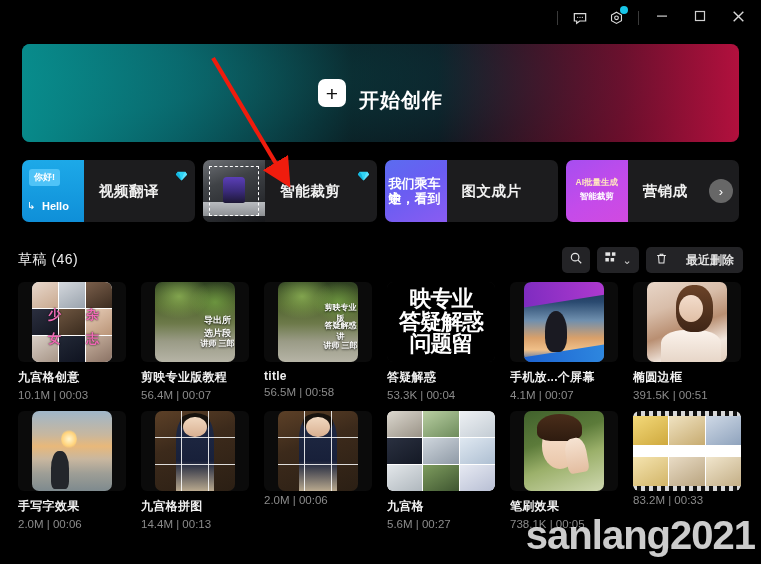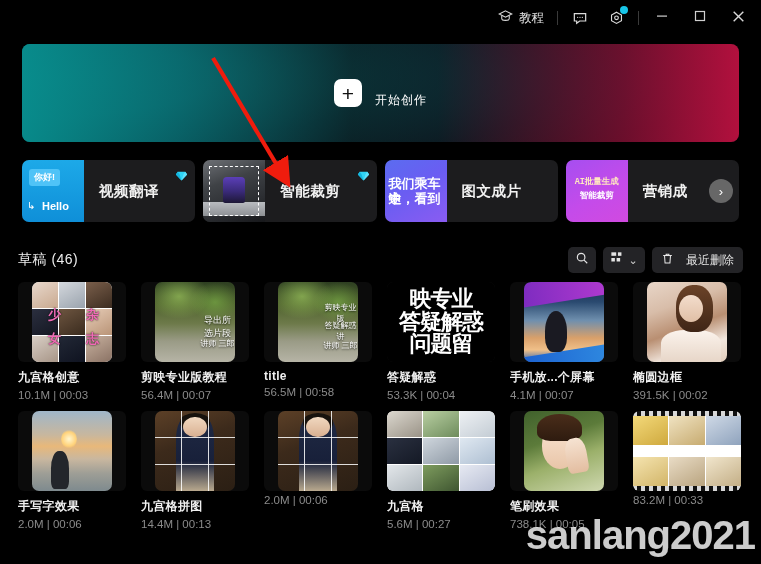--- a/index.html
+++ b/index.html
@@ -54,21 +54,21 @@
     mix-blend-mode: normal; pointer-events: none;
   }
   .hero-inner {
     position: relative; z-index: 3; display: flex; align-items: center; gap: 13px;
   }
   .plus-box {
     width: 28px; height: 28px; border-radius: 7px; background: #fff;
     display: flex; align-items: center; justify-content: center;
     color: #111; font-size: 21px; line-height: 1; font-weight: 500;
   }
-  .hero-label { color: #fff; font-size: 12px; font-weight: 400; letter-spacing: 1px; margin-top: 14px; }
+  .hero-label { color: #fff; font-size: 20px; font-weight: 700; letter-spacing: 1px; margin-top: 14px; }
 
   
   .arrow { position: absolute; left: 0; top: 0; width: 761px; height: 564px;
            pointer-events: none; z-index: 40; }
 
   
   .features {
     position: absolute; left: 22px; top: 160px; width: 717px; height: 62px;
     display: flex; gap: 8px;
   }
@@ -116,21 +116,21 @@
   .th-text .t1, .th-text .t2 {
     position:absolute; left:4px; right:3px; color:#fff; font-size:13px;
     font-weight:700; text-align:left; line-height:1.15;
   }
   .th-text .t1 { top:17px; }
   .th-text .t2 { top:32px; }
   
   .th-mkt { background: linear-gradient(150deg,#a64ef0 0%,#c44bea 55%,#d14ae0 100%); }
   .th-mkt .m1, .th-mkt .m2 {
     position:absolute; left:3px; right:3px; color:#fff; font-size:8.5px;
-    font-weight:700; text-align:center; line-height:1.2;font-family:Liberation Mono, monospace;
+    font-weight:700; text-align:center; line-height:1.2;
   }
   .th-mkt .m1 { top:17px; color:#ffe6c0; }
   .th-mkt .m2 { top:31px; }
 
   .fnext {
     position: absolute; right: 6px; top: 50%; transform: translateY(-50%);
     width: 24px; height: 24px; border-radius: 50%;
     background: rgba(120,120,120,0.82); color: #fff;
     display: flex; align-items: center; justify-content: center; font-size: 13px; z-index: 8;
   }
@@ -141,21 +141,21 @@
     display: flex; align-items: center; padding: 0 18px;
   }
   .drafts-title { color: #ededed; font-size: 14px; font-weight: 400; letter-spacing: .5px; }
   .dh-right { margin-left: auto; display: flex; align-items: center; gap: 7px; }
   .icon-btn {
     height: 26px; border-radius: 5px; background: #232326;
     display: flex; align-items: center; justify-content: center; color: #e2e2e2;
   }
   .icon-btn.sq { width: 28px; }
   .icon-btn.view { width: 42px; gap: 3px; padding: 0 5px; }
-  .icon-btn.trash { padding: 0 9px; gap: 12px; font-size: 12px; font-weight: 400; }
+  .icon-btn.trash { padding: 0 9px; gap: 18px; font-size: 12px; font-weight: 700; }
 
   
   .grid {
     position: absolute; left: 18px; top: 282px; width: 726px;
     display: grid; grid-template-columns: repeat(6, 108px); column-gap: 15px; row-gap: 10px;
   }
   .card { width: 108px; }
   .thumb {
     width: 108px; height: 80px; border-radius: 6px; overflow: hidden;
     background: #0b0b0b; position: relative;
@@ -179,21 +179,21 @@
 
   .forest {
     width: 100%; height: 100%;
     background: linear-gradient(180deg,#2e3f21 0%,#50632f 28%,#6d7a4a 52%,#9a9b86 74%,#b6b4a6 100%);
     position: relative;
   }
   .forest .blur { position:absolute; inset:0;
     background: radial-gradient(55% 40% at 30% 18%, rgba(150,190,90,.75), transparent 70%),
                 radial-gradient(45% 35% at 75% 25%, rgba(120,170,70,.7), transparent 70%); }
   .ftext { position:absolute; left:0; right:0; text-align:center; color:#fff;
-           font-size:9px; font-weight:400; text-shadow:0 1px 2px rgba(0,0,0,.9);margin-left:45px; }
+           font-size:9px; font-weight:700; text-shadow:0 1px 2px rgba(0,0,0,.9);margin-left:45px; }
 
   .bigtext {
     width:100%; height:100%; background:#000; color:#fff; display:flex;
     flex-direction:column; align-items:center; justify-content:center; line-height:1.02;
   }
   .bigtext span { font-size: 22px; font-weight: 800; letter-spacing: -1px; }
 
   .phone {
     width:100%; height:100%; position:relative;
     background: linear-gradient(180deg,#1b2c46 0%,#2a4a70 25%,#6f8fae 48%,#d9a06a 70%,#f0c089 85%, #2a5fb0 100%);
@@ -259,29 +259,20 @@
     letter-spacing: -1px; font-family: "Liberation Sans", sans-serif;
     text-shadow: 0 1px 3px rgba(0,0,0,.55); pointer-events: none; white-space: nowrap;
   }
 </style>
 </head>
 <body>
 
 <div class="app">
 
   <div class="titlebar">
-    <div class="tb-item">
-      <span>
-        <svg width="15" height="15" viewBox="0 0 24 24" fill="none" stroke="#dcdcdc" stroke-width="1.7">
-          <path d="M12 3 L22 8 L12 13 L2 8 Z"></path>
-            <path d="M6 10.5 V15 c0 1.8 2.7 3.2 6 3.2 s6-1.4 6-3.2 V10.5"></path>
-        </svg>
-      </span>
-      <span>教程</span>
-    </div>
     <div class="tb-sep"></div>
     <div class="tb-btn">
       <span>
         <svg width="16" height="16" viewBox="0 0 24 24" fill="none" stroke="#dcdcdc" stroke-width="1.8">
           <path d="M3.5 5.5h17v11h-9l-4.5 3.5v-3.5h-3.5z"></path>
           <circle cx="8.5" cy="11" r="1" fill="#dcdcdc" stroke="none"></circle>
           <circle cx="12" cy="11" r="1" fill="#dcdcdc" stroke="none"></circle>
           <circle cx="15.5" cy="11" r="1" fill="#dcdcdc" stroke="none"></circle>
         </svg>
       </span>
@@ -499,21 +490,21 @@
       <div class="thumb">
         <div class="inner-sq">
           <div class="bride">
             <div class="dress"></div>
             <div class="hair"></div>
             <div class="face"></div>
           </div>
         </div>
       </div>
       <div class="card-name">椭圆边框</div>
-      <div class="card-meta">391.5K | 00:02</div>
+      <div class="card-meta">391.5K | 00:51</div>
     </div>
 
     <div class="card">
       <div class="thumb">
         <div class="inner-sq">
           <div class="beach">
             <div class="sun"></div>
             <div class="silh"></div>
           </div>
         </div>

